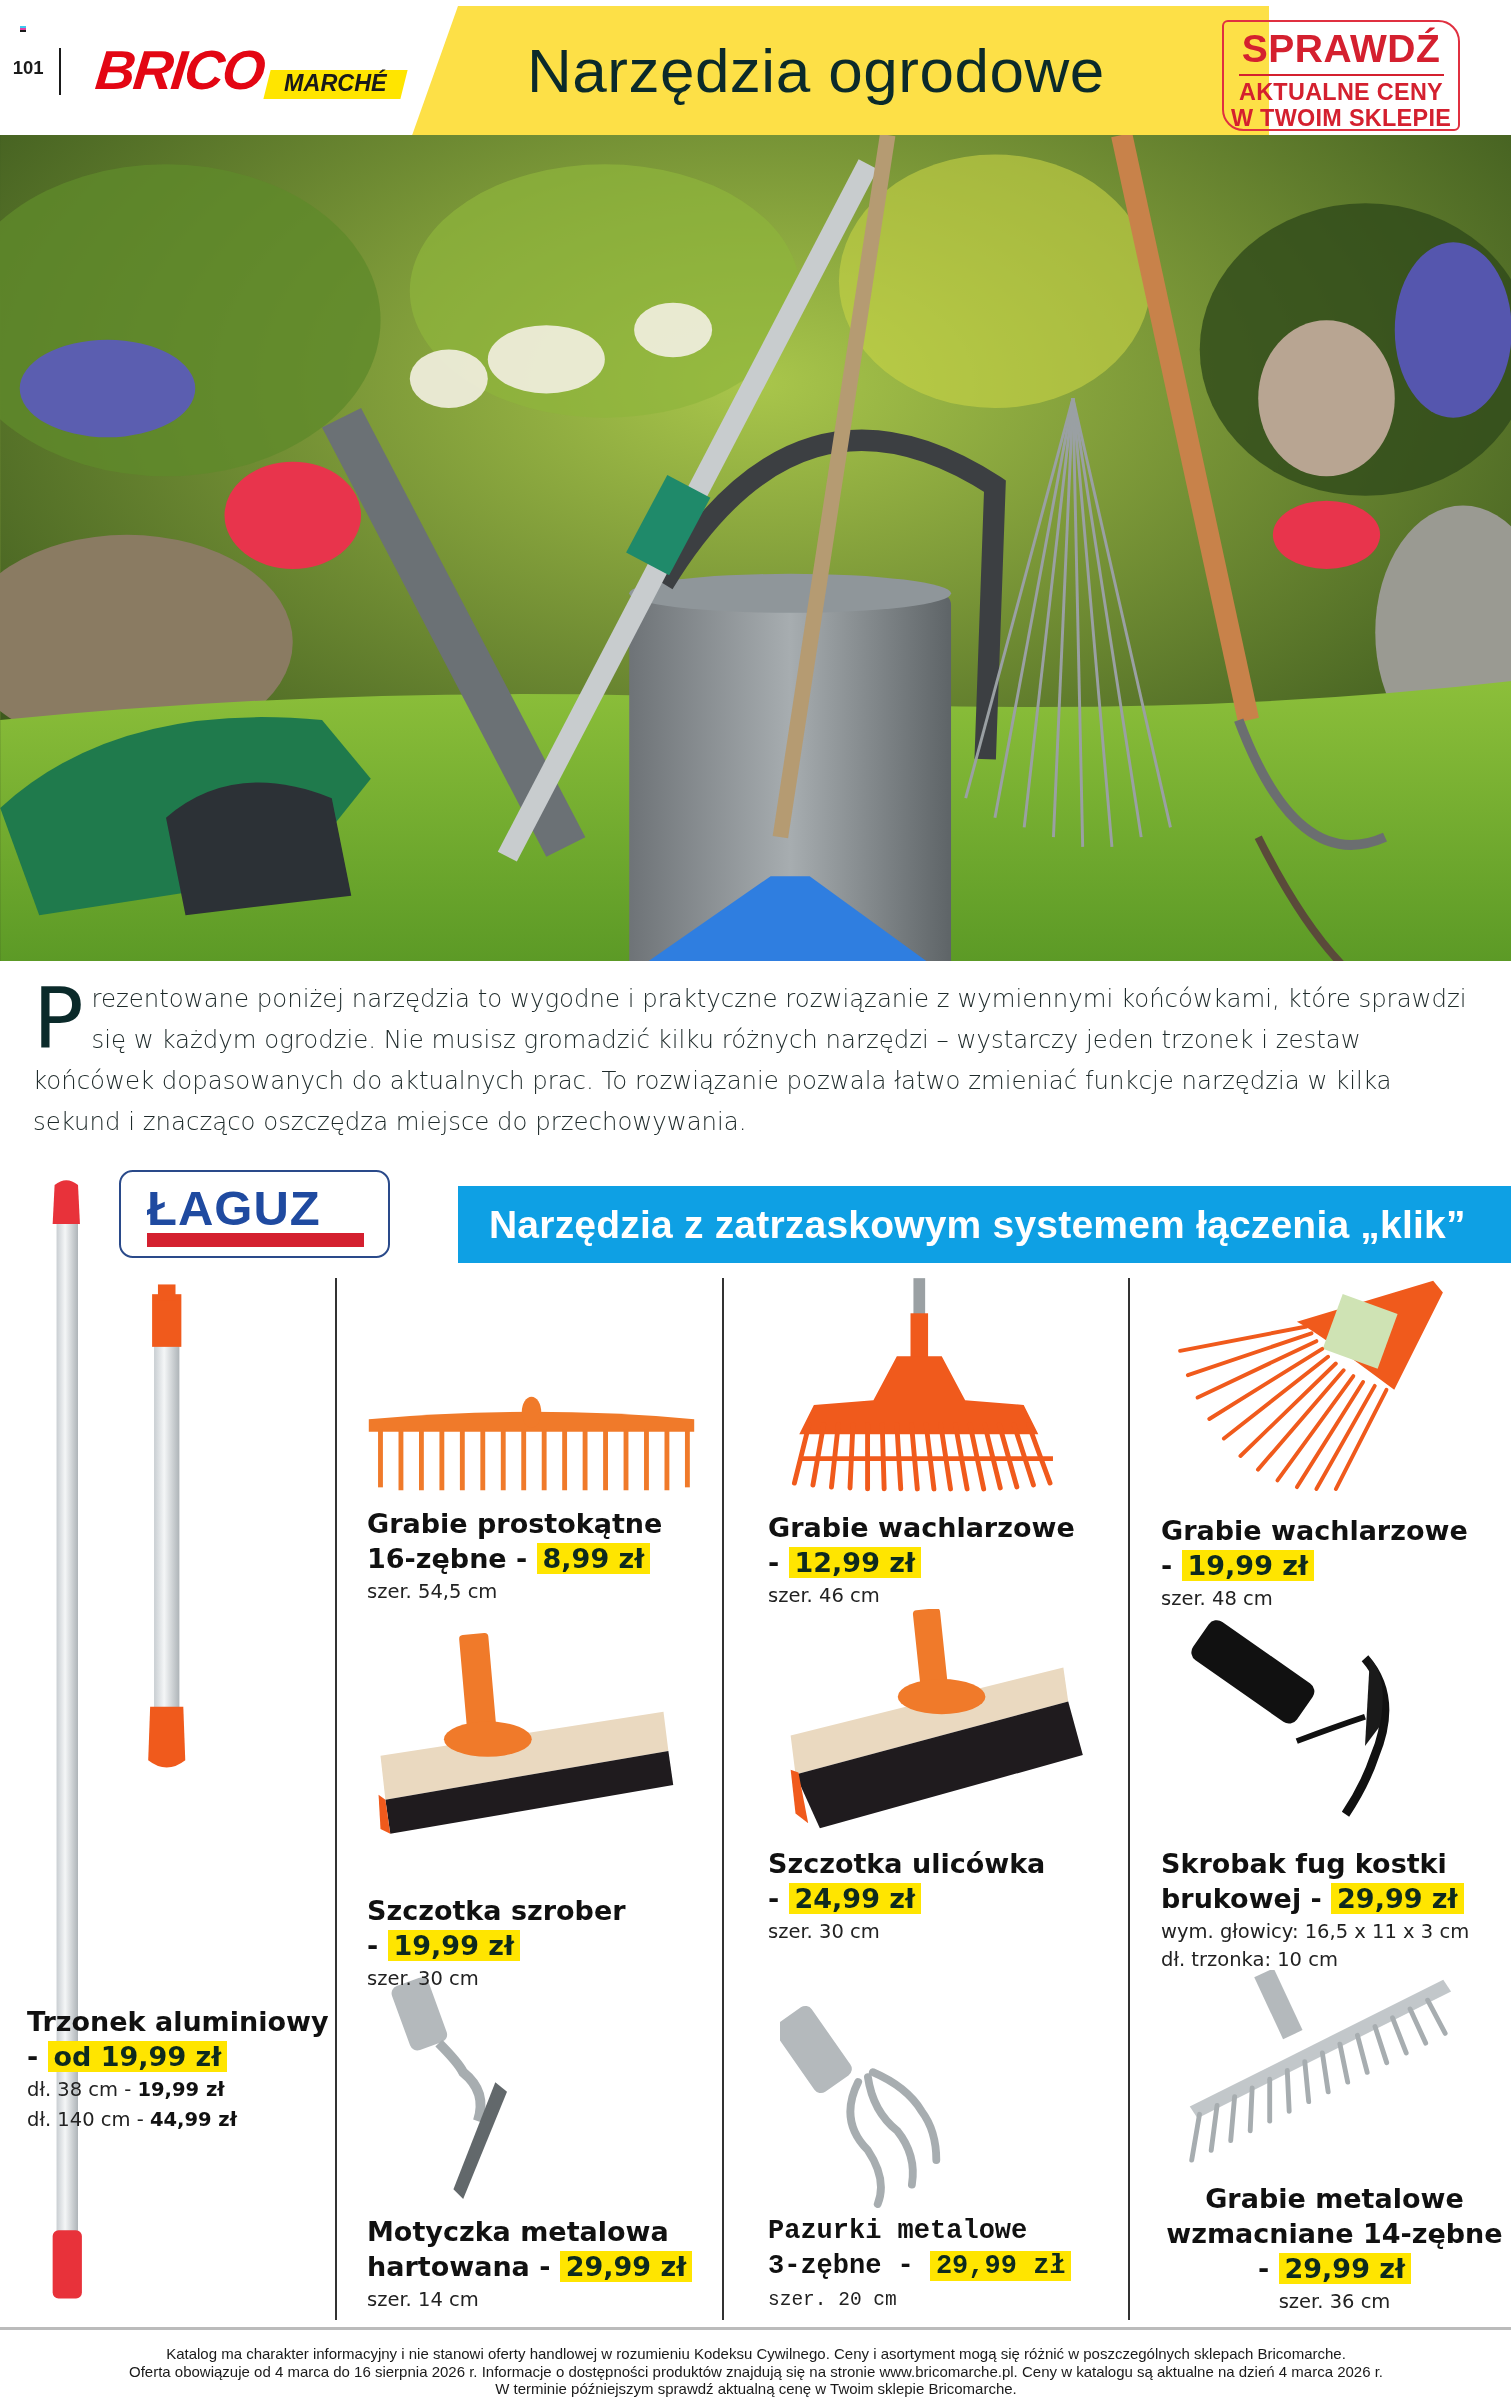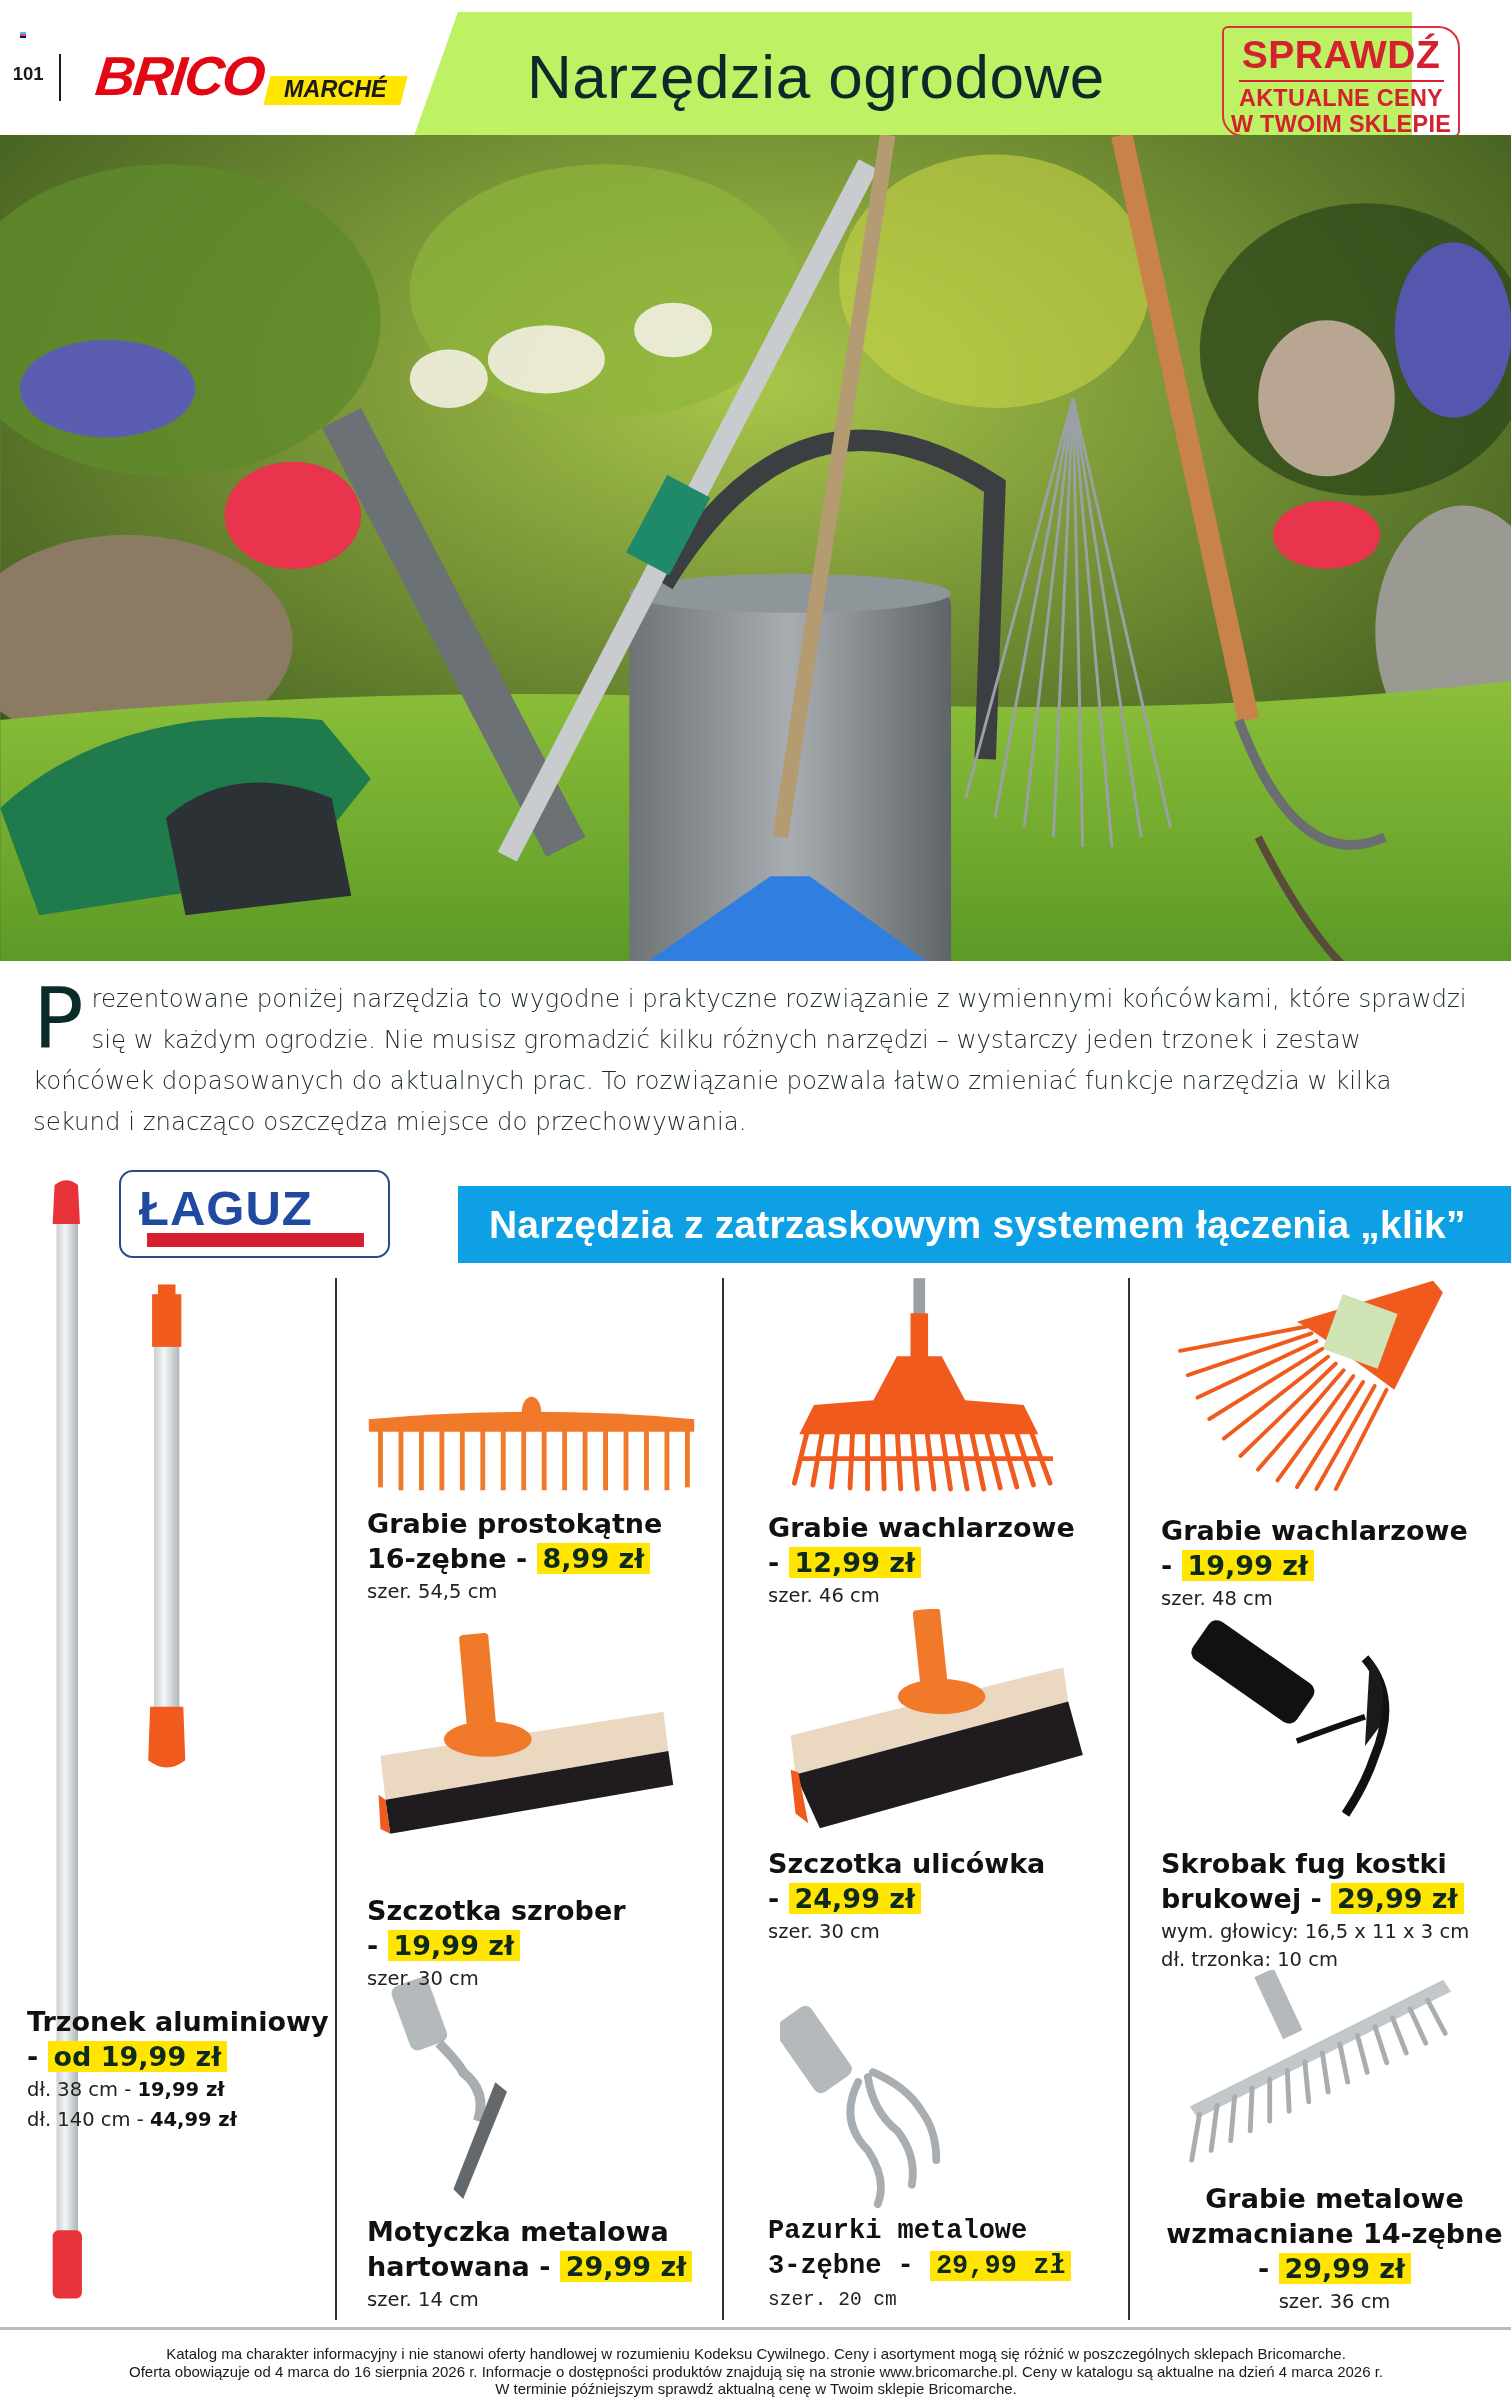--- a/index.html
+++ b/index.html
@@ -1,20 +1,20 @@
 <!DOCTYPE html>
 <html><head>
 <meta charset="utf-8">
 <style>
   * { box-sizing: border-box; margin: 0; padding: 0; }
   html, body { width: 1512px; height: 2398px; background: #ffffff; overflow: hidden; }
   body { position: relative; font-family: "Liberation Sans", "DejaVu Sans", sans-serif; color: #0f1c1c; }
 
   
-  .header { position: absolute; left: 0; top: 12px; width: 1412px; height: 135px; background: #bef264; }
+  .header { position: absolute; left: 0; top: 6px; width: 1269px; height: 135px; background: #fde047; }
   .header-logo-card { position: absolute; left: 0; top: 0; width: 458px; height: 129px; background: #fff;
     border-bottom-right-radius: 39px; box-shadow: 5.9px 3.9px 9.8px rgba(0,0,0,0.12); clip-path: polygon(0 0, 100% 0, 90% 100%, 0 100%); }
   .print-marks { position: absolute; left: 19.5px; top: 19.5px; width: 6.8px; height: 5.9px; }
   .print-marks span { display: block; height: 2px; }
   .page-number { position: absolute; left: 12.7px; top: 51px; font-size: 18.5px; font-weight: bold; color: #1a1a1a; }
   .page-divider { position: absolute; left: 59px; top: 42px; width: 2px; height: 47px; background: #1a1a1a; }
   .brand-logo { position: absolute; left: 96px; top: 37px; width: 312px; height: 60px; }
   .brand-brico { position: absolute; left: 0; top: 0; font-size: 55px; font-weight: bold; font-style: italic; color: #e30613; letter-spacing: -2px; line-height: 1; transform: skewX(-6deg); }
   .brand-marche-bg { position: absolute; left: 171px; top: 27px; width: 137px; height: 29px; background: #ffe500; transform: skewX(-14deg); }
   .brand-marche { position: absolute; left: 188px; top: 29px; font-size: 23.4px; font-weight: bold; font-style: italic; color: #1a1a1a; line-height: 1; }
@@ -30,21 +30,21 @@
   .hero { position: absolute; left: 0; top: 135px; width: 1512px; height: 826px; overflow: hidden;
     background: linear-gradient(180deg, #3d5a1f 0%, #5f7f2d 25%, #7f9a3a 45%, #8faa45 62%, #7ea23b 75%, #6f9a34 100%); }
   .hero svg { position: absolute; left: 0; top: 0; width: 1512px; height: 826px; }
 
   
   .intro { position: absolute; left: 33px; top: 978px; width: 1443px; font-family: "DejaVu Sans", sans-serif; font-size: 24.4px; line-height: 41px; color: #1e2a2a; font-weight: 300; }
   .intro-dropcap { float: left; font-size: 84px; line-height: 74px; margin: 3.9px 7.8px 0 0; color: #0b2a2a; font-weight: normal; }
 
   
   .laguz-logo { position: absolute; left: 119px; top: 1170px; width: 271px; height: 88px; border: 2.9px solid #2a4a8a; border-radius: 13.7px; background: #fff; }
-  .laguz-text { position: absolute; left: 18px; top: 11.7px; font-size: 49px; font-weight: bold; color: #1f4aa0; letter-spacing: 1px; line-height: 1; }
+  .laguz-text { position: absolute; left: 26px; top: 11.7px; font-size: 49px; font-weight: bold; color: #1f4aa0; letter-spacing: 1px; line-height: 1; }
   .laguz-bar { position: absolute; left: 26px; top: 61px; width: 217px; height: 13.7px; background: #d4202f; }
   .section-banner { position: absolute; left: 410px; top: 1186px; width: 1075px; height: 77px; background: #0ea0e4; color: #fff; font-size: 39px; font-weight: bold; line-height: 77px; padding-left: 31px; letter-spacing: 0.2px; margin-left: 48px; }
 
   
   .vline { position: absolute; width: 2px; background: #333; }
   .hline { position: absolute; left: 0; width: 1512px; height: 2.9px; background: #bbb; }
   .product-img { position: absolute; }
   .product-info { position: absolute; font-family: "DejaVu Sans", sans-serif; }
   .product-name { font-size: 27px; font-weight: bold; line-height: 35px; color: #111; }
   .price-tag { background: #ffe500; padding: 0 5.9px; color: #0e2a1e; }

